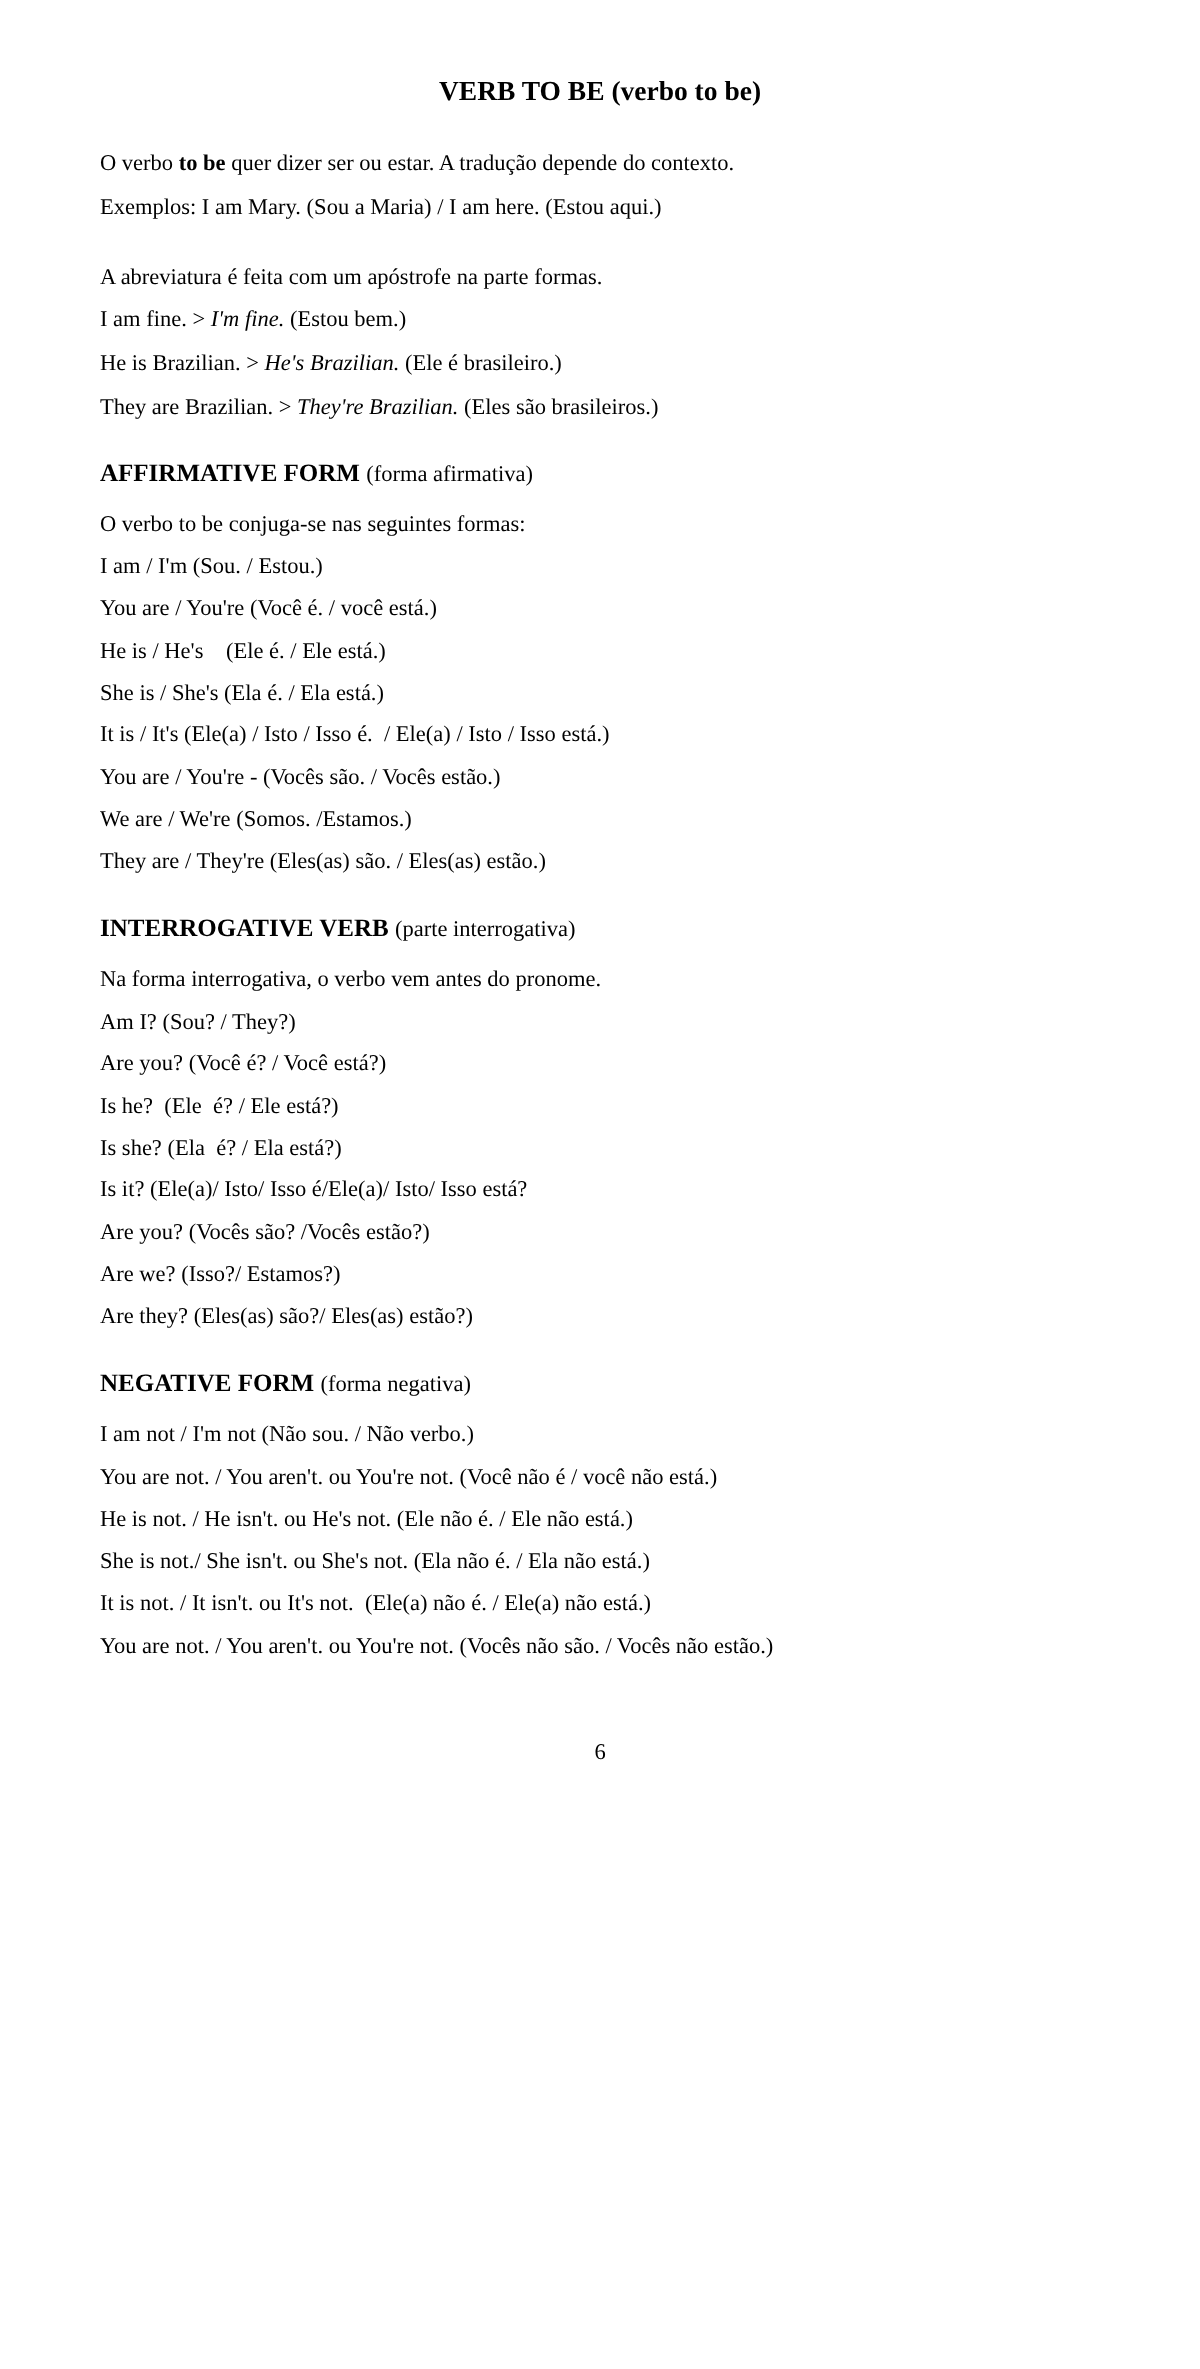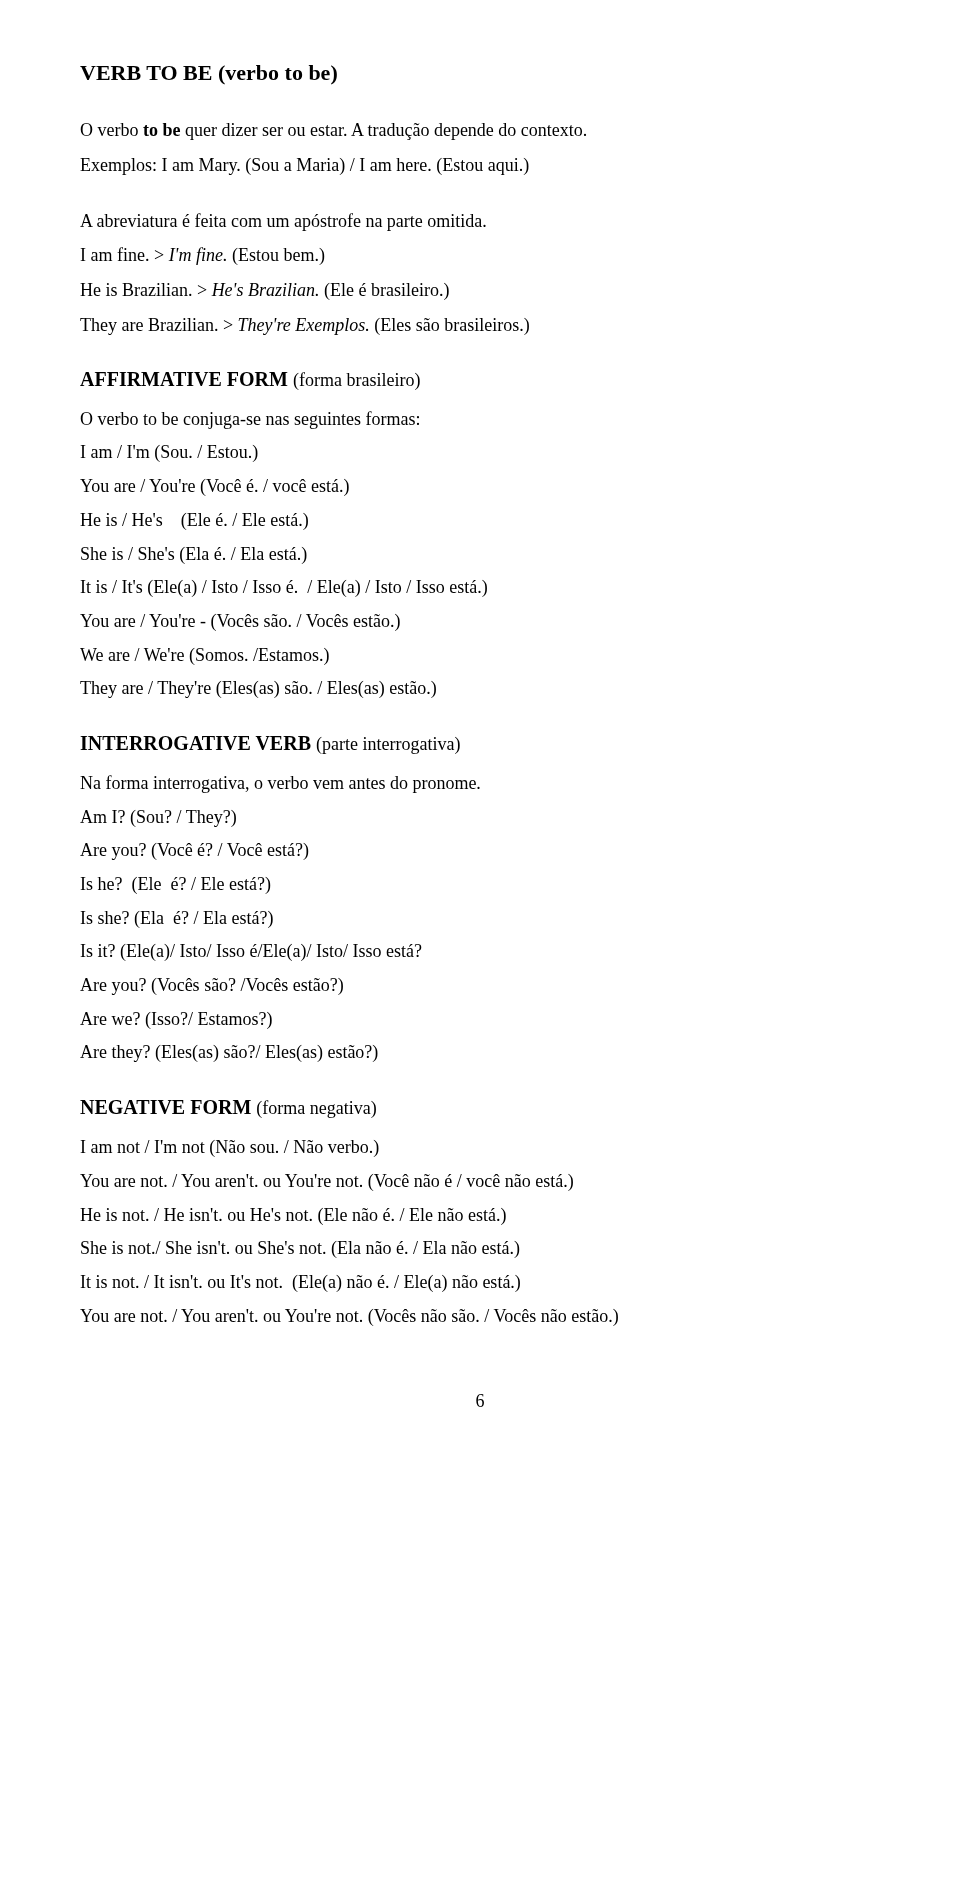--- a/index.html
+++ b/index.html
@@ -12,21 +12,21 @@
       width: 960px;
       min-height: 1895px;
       background: #ffffff;
       font-family: "Times New Roman", Times, serif;
       font-size: 18px;
       color: #000000;
       padding: 60px 80px 80px 80px;
     }
 
     .page-title {
-      text-align: left;
+      text-align: center;
       font-size: 22px;
       font-weight: bold;
       margin-bottom: 30px;
     }
 
     .intro-text {
       margin-bottom: 6px;
       line-height: 1.6;
     }
 
@@ -64,27 +64,27 @@
 </head>
 <body>
 
 
 
 <h1 class="page-title">VERB TO BE (verbo to be)</h1>
 
 <p class="intro-text">O verbo <b>to be</b> quer dizer ser ou estar. A tradução depende do contexto.</p>
 <p class="intro-text">Exemplos: I am Mary. (Sou a Maria) / I am here. (Estou aqui.)</p>
 <br>
-<p class="intro-text">A abreviatura é feita com um apóstrofe na parte omitida.</p>
+<p class="intro-text">A abreviatura é feita com um apóstrofe na parte formas.</p>
 <p class="intro-text">I am fine. &gt; <i>I'm fine.</i> (Estou bem.)</p>
 <p class="intro-text">He is Brazilian. &gt; <i>He's Brazilian.</i> (Ele é brasileiro.)</p>
-<p class="intro-text">They are Brazilian. &gt; <i>They're Exemplos.</i> (Eles são brasileiros.)</p>
+<p class="intro-text">They are Brazilian. &gt; <i>They're Brazilian.</i> (Eles são brasileiros.)</p>
 
 <div class="section-title">
-  <b>AFFIRMATIVE FORM</b> <span>(forma brasileiro)</span>
+  <b>AFFIRMATIVE FORM</b> <span>(forma afirmativa)</span>
 </div>
 
 <p class="body-text">O verbo to be conjuga-se nas seguintes formas:</p>
 <p class="body-text">I am / I'm (Sou. / Estou.)</p>
 <p class="body-text">You are / You're (Você é. / você está.)</p>
 <p class="body-text">He is / He's &nbsp;&nbsp;&nbsp;(Ele é. / Ele está.)</p>
 <p class="body-text">She is / She's (Ela é. / Ela está.)</p>
 <p class="body-text">It is / It's (Ele(a) / Isto / Isso é. &nbsp;/ Ele(a) / Isto / Isso está.)</p>
 <p class="body-text">You are / You're - (Vocês são. / Vocês estão.)</p>
 <p class="body-text">We are / We're (Somos. /Estamos.)</p>

